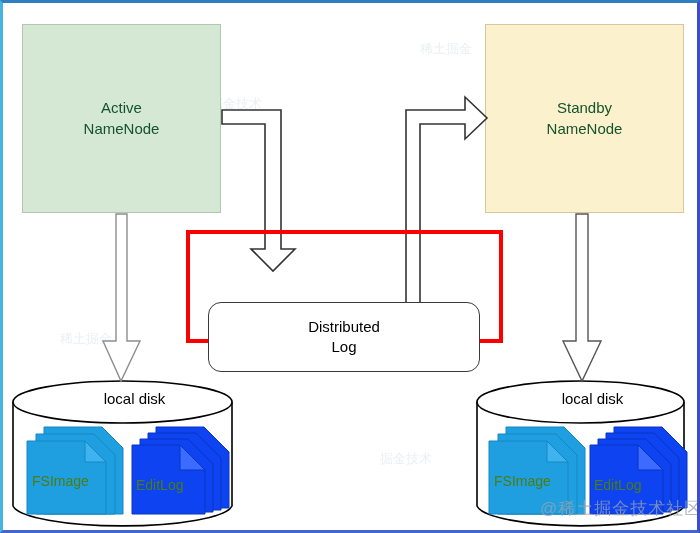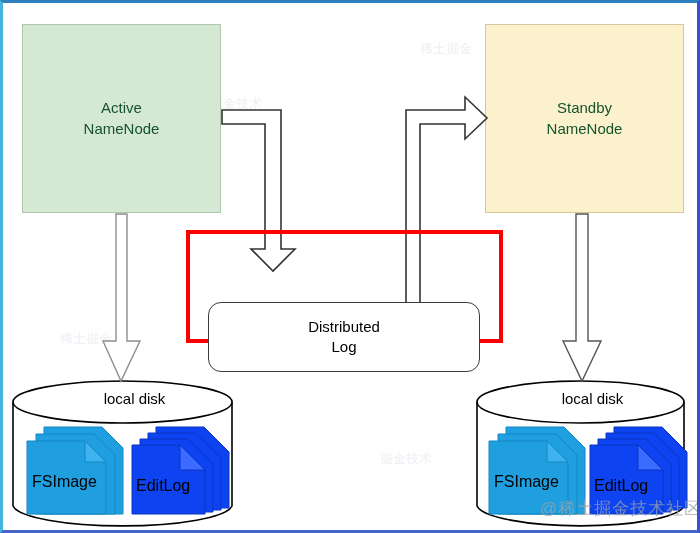--- a/index.html
+++ b/index.html
@@ -109,22 +109,22 @@
     left: 12px;
   }
   #disk-left  { left: 12px; top: 380px; width: 221px; height: 148px; }
   #disk-right { left: 476px; top: 380px; width: 209px; height: 148px; }
 
   
   .doc-stack { position: absolute; z-index: 9; }
   .doc-stack svg { display: block; }
   .doc-text {
     position: absolute;
-    color: #000000;
-    font-size: 16px;
+    color: #4d7c0f;
+    font-size: 14px;
     white-space: nowrap;
   }
 
   .arrow-layer {
     position: absolute;
     left: 0; top: 0;
     width: 700px; height: 533px;
     z-index: 11;
     pointer-events: none;
   }

